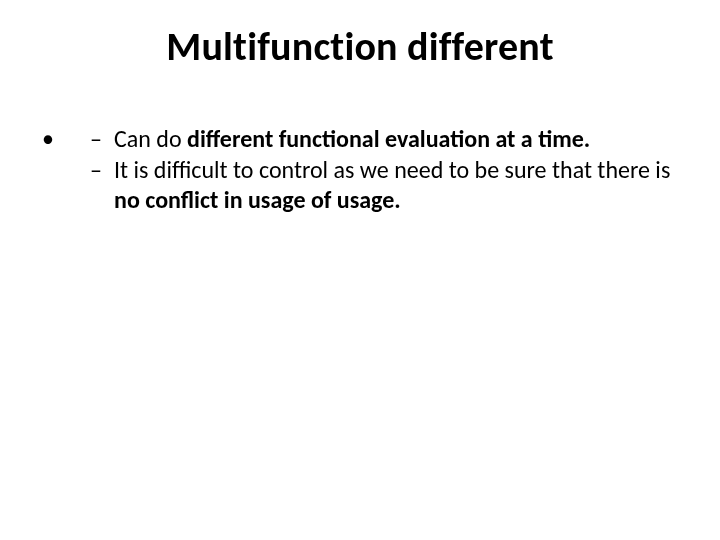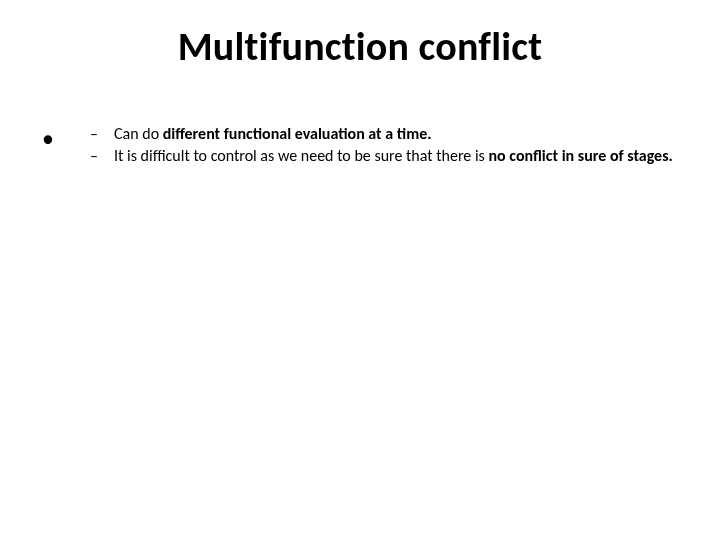--- a/index.html
+++ b/index.html
@@ -55,45 +55,45 @@
     font-weight: 400;
   }
   ul.level2 {
     list-style: none;
     margin: 6px 0 0 0;
     padding: 0 0 0 26px;
   }
   ul.level2 > li {
     position: relative;
     padding-left: 24px;
-    font-size: 16px;
+    font-size: 24px;
     font-weight: 400;
     line-height: 1.22;
     margin-bottom: 2px;
   }
   ul.level2 > li::before {
     content: "–";
     position: absolute;
     left: 0;
     top: 0;
   }
   .b { font-weight: 700; }
 </style>
 </head>
 <body>
 
 <div class="slide">
-  <div class="title">Multifunction conflict</div>
+  <div class="title">Multifunction different</div>
   <div class="body">
     <ul class="level1">
       <li>
         <ul class="level2">
           <li>
             <span>Can do </span><span class="b">different functional evaluation at a time.</span>
           </li>
           <li>
-            <span>It is difficult to control as we need to be sure that there is </span><span class="b">no conflict in sure of stages.</span>
+            <span>It is difficult to control as we need to be sure that there is </span><span class="b">no conflict in usage of usage.</span>
           </li>
         </ul>
       </li>
     </ul>
   </div>
 </div>
 
 </body></html>

